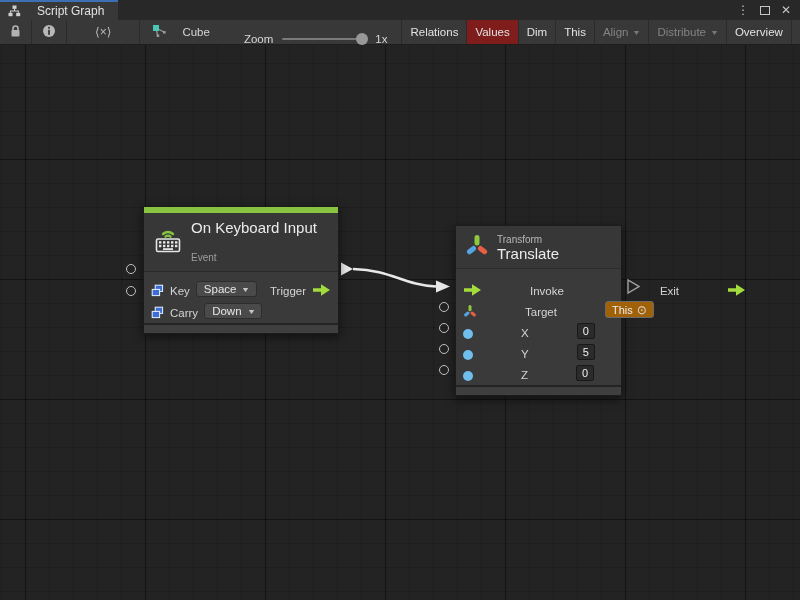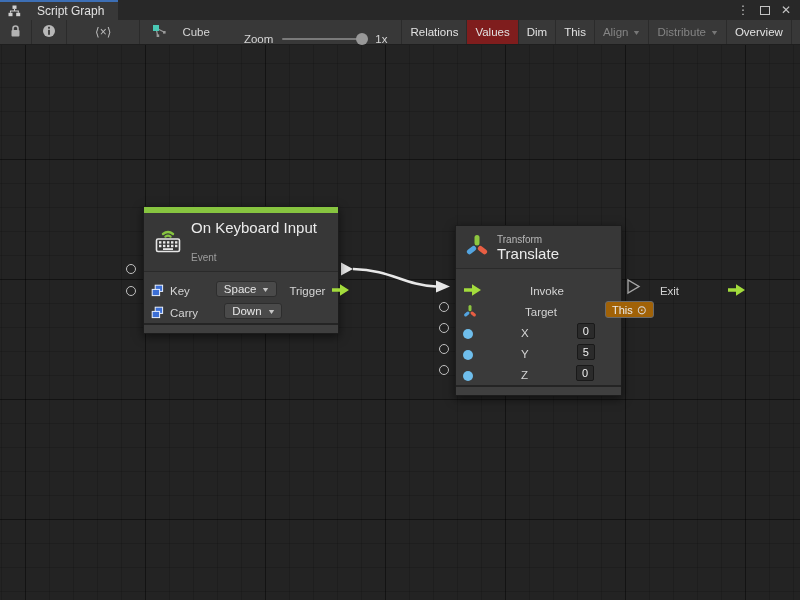--- a/index.html
+++ b/index.html
@@ -52,21 +52,21 @@
   .n-titles { display:flex; flex-direction:column; }
   .n-cat { font-size:10px; color:#B8B8B8; line-height:12px; }
   .n-title { font-size:15px; color:#EBEBEB; line-height:15px; }
   .n-sub { font-size:10px; color:#9E9E9E; line-height:12px; margin-top:17px; }
   .n-body { padding:3px 0 4px; }
   .n-row { height:22px; display:flex; align-items:flex-end; padding:0 7px; gap:6px; font-size:11.5px; color:#D4D4D4; }
   .n2 .n-row { height:21px;gap:48px; }
   .spacer { flex:1; }
   .n-footer { height:10px; background:#3F3F3F; border-top:2px solid #242424; }
 
-  .dropdown { display:inline-flex; align-items:center; gap:6px; background:#4A4A4A; border:1px solid #2D2D2D; border-radius:3px; padding:1px 7px; color:#E6E6E6; font-size:11.5px;margin-left:20px; }
+  .dropdown { display:inline-flex; align-items:center; gap:6px; background:#4A4A4A; border:1px solid #2D2D2D; border-radius:3px; padding:1px 7px; color:#E6E6E6; font-size:11.5px; }
   .dropdown .caret { color:#C6C6C6; }
   .valuebox { display:inline-flex; align-items:center; justify-content:center; min-width:16px; background:#2B2B2B; border:1px solid #191919; border-radius:2px; padding:1px 5px; color:#EFEFEF; font-size:11px; }
   .chip { display:inline-flex; align-items:center; gap:4px; background:#a16207; border:1px solid #6A6A6A; border-radius:3px; padding:0 6px; height:17px; color:#ECECEC; font-size:11px; }
   .picker-glyph { font-size:12px; color:#D8D8D8; line-height:1; }
 
   .port-circle { position:absolute; width:10px; height:10px; border:1.5px solid #C2C2C2; border-radius:50%; background:transparent; }
   .flow-arrow svg, .mini-icon svg, .row-icon svg { display:block; }
   .dot-port { width:10px; height:10px; border-radius:50%; background:#6FBEEC; flex:0 0 auto; }
   .lbl { color:#D4D4D4; }
 </style>

